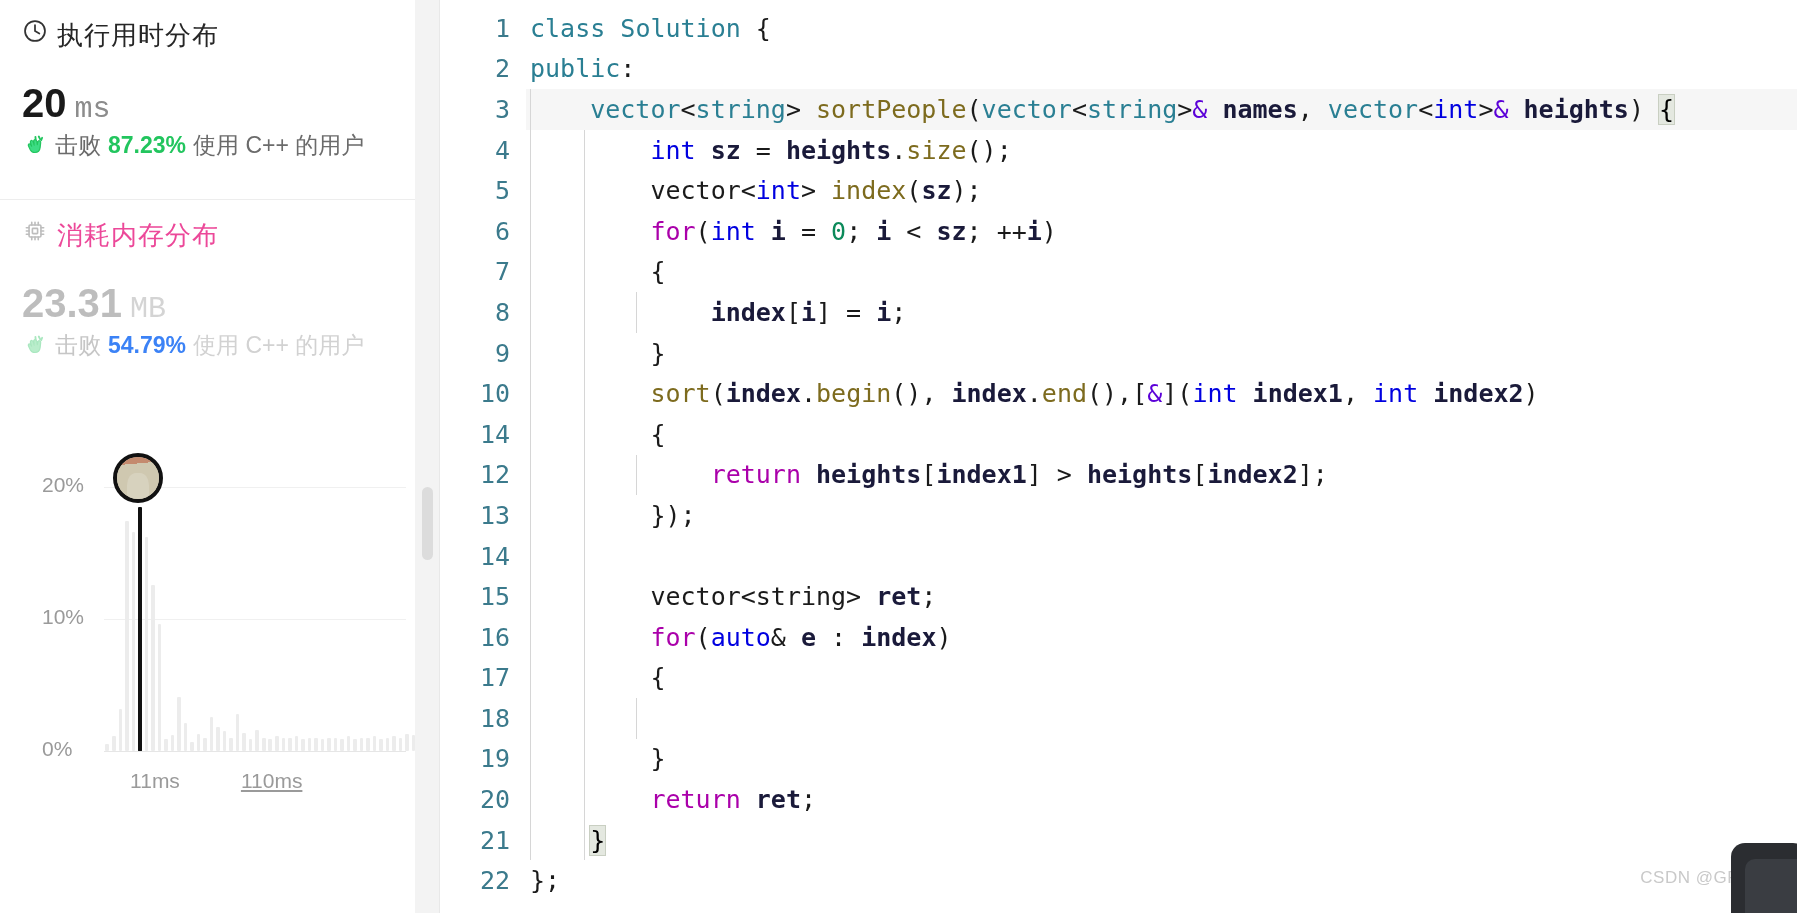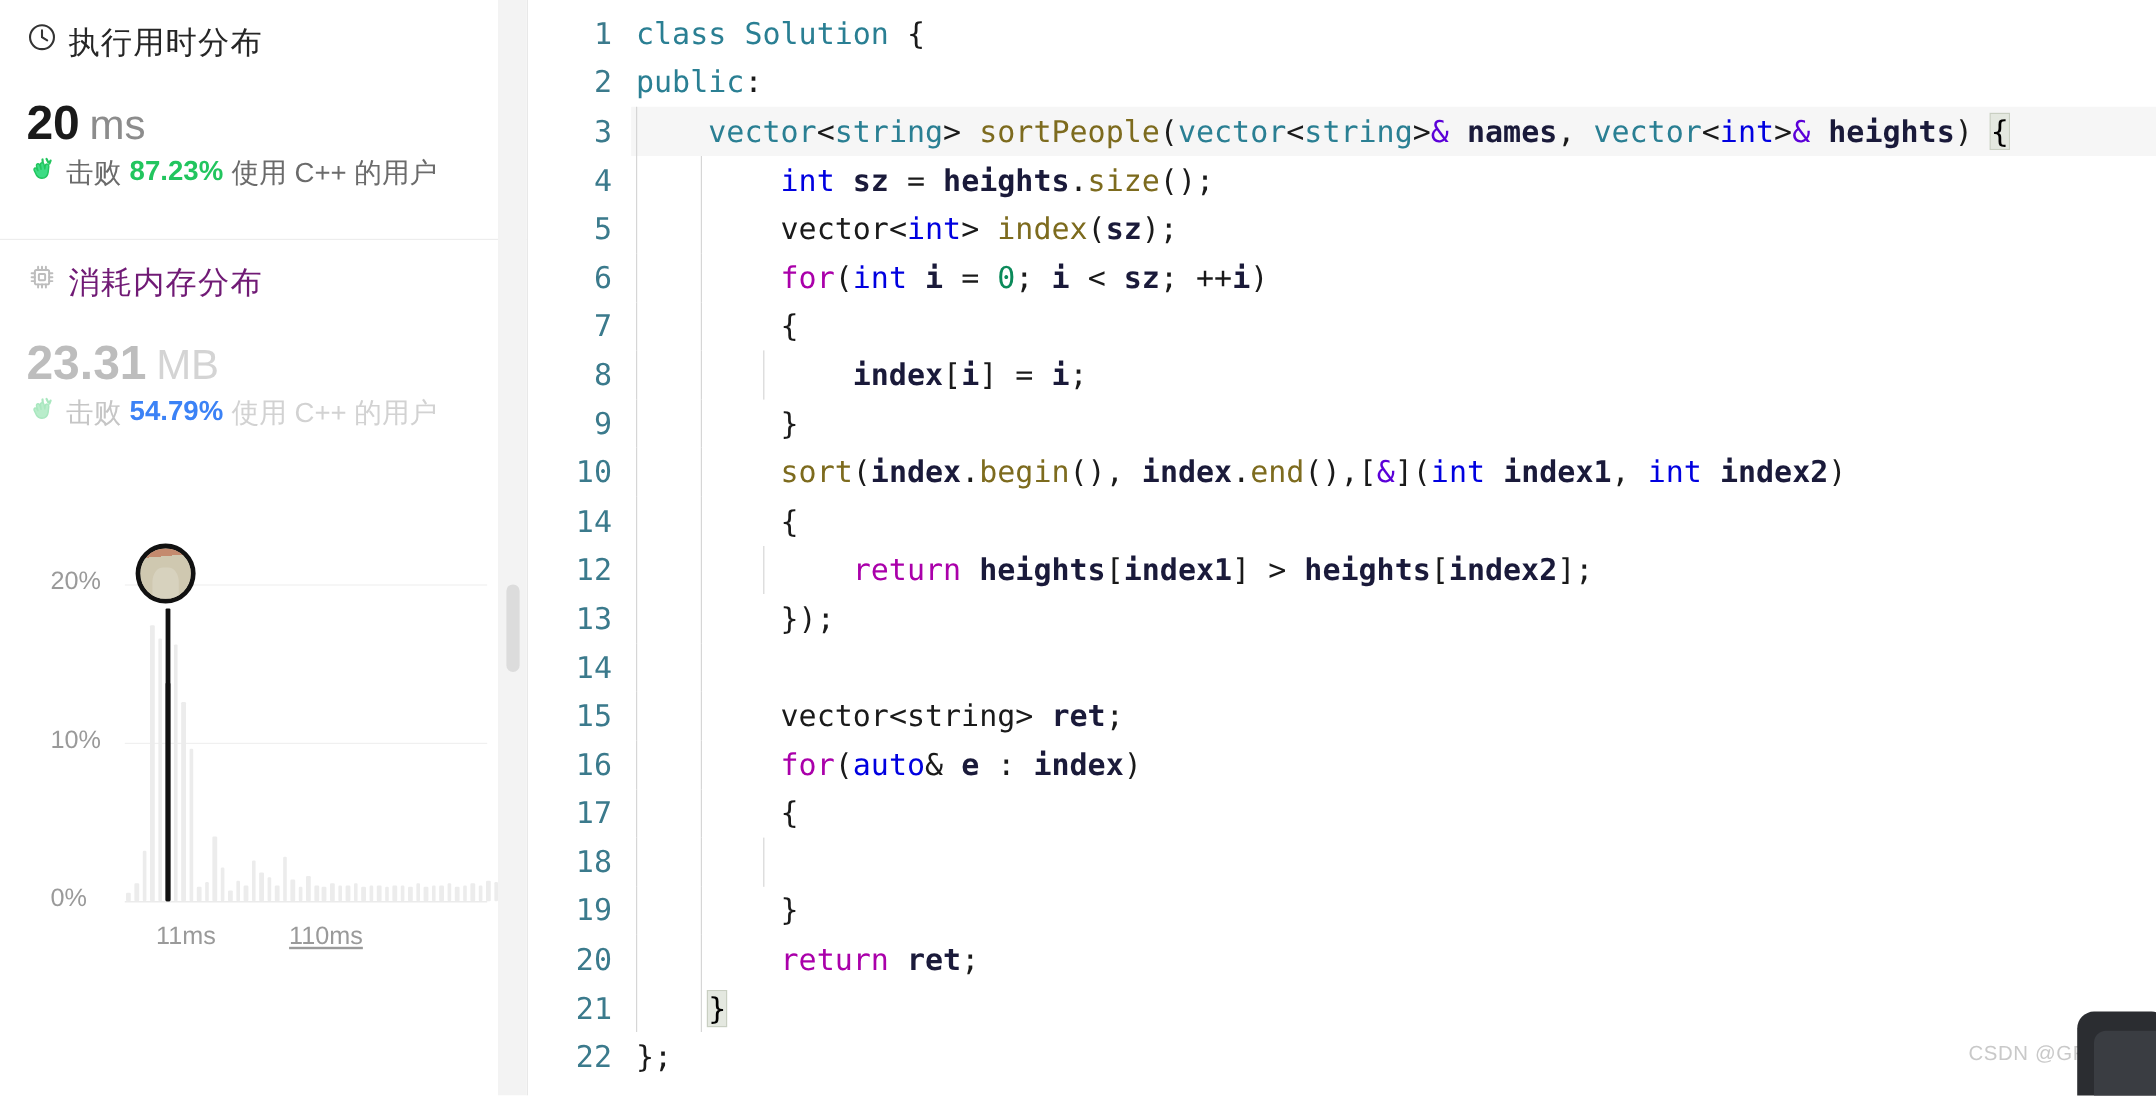--- a/index.html
+++ b/index.html
@@ -11,34 +11,34 @@
   .sidebar{ position:relative; width:440px; height:913px; flex:0 0 440px;
             background:#fff; border-right:1px solid #e8e8e8; }
 
   .stat-card{ position:relative; padding:18px 22px 16px 22px; }
   .stat-card.runtime{ background:#fff; border-bottom:1px solid #ededed; height:200px; }
   .stat-card.memory{ background:#fff; height:200px; }
 
   .card-head{ display:flex; align-items:flex-start; gap:9px; margin-bottom:30px; }
   .card-head .ttl{ font-size:26px; letter-spacing:1px; }
   .runtime .card-head .ttl{ color:#262626; }
-  .memory .card-head .ttl{ color:#701a75; }
+  .memory .card-head .ttl{ color:#ec4899; }
 
   .ico{ display:inline-block; width:26px; height:26px; position:relative; flex:0 0 26px; }
   .ico svg{ display:block; width:26px; height:26px; }
 
   .bigval{ display:flex; align-items:baseline; gap:8px; margin-bottom:6px; }
   .bigval .num{ font-size:40px; font-weight:bold; line-height:1; }
-  .bigval .unit{ font-size:35px; line-height:1; }
+  .bigval .unit{ font-size:30px; line-height:1;font-family:Liberation Mono, monospace; }
   .runtime .bigval .num{ color:#1a1a1a; }
   .runtime .bigval .unit{ color:#8c8c8c; }
   .memory .bigval .num{ color:#bdbdbd; }
   .memory .bigval .unit{ color:#d4d4d4; }
 
-  .beatline{ display:flex; align-items:flex-start; gap:7px; font-size:23px; white-space:nowrap; }
+  .beatline{ display:flex; align-items:center; gap:7px; font-size:23px; white-space:nowrap; }
   .beatline .hand{ width:26px; height:26px; flex:0 0 26px; }
   .runtime .beatline .lbl{ color:#6b6b6b; }
   .runtime .beatline .pct{ color:#22c55e; font-weight:bold; }
   .runtime .beatline .tail{ color:#6b6b6b; }
   .memory .beatline .lbl{ color:#c6c6c6; }
   .memory .beatline .pct{ color:#3b82f6; font-weight:bold; }
   .memory .beatline .tail{ color:#d2d2d2; }
 
   
   .chartwrap{ position:relative; width:440px; height:513px; }

